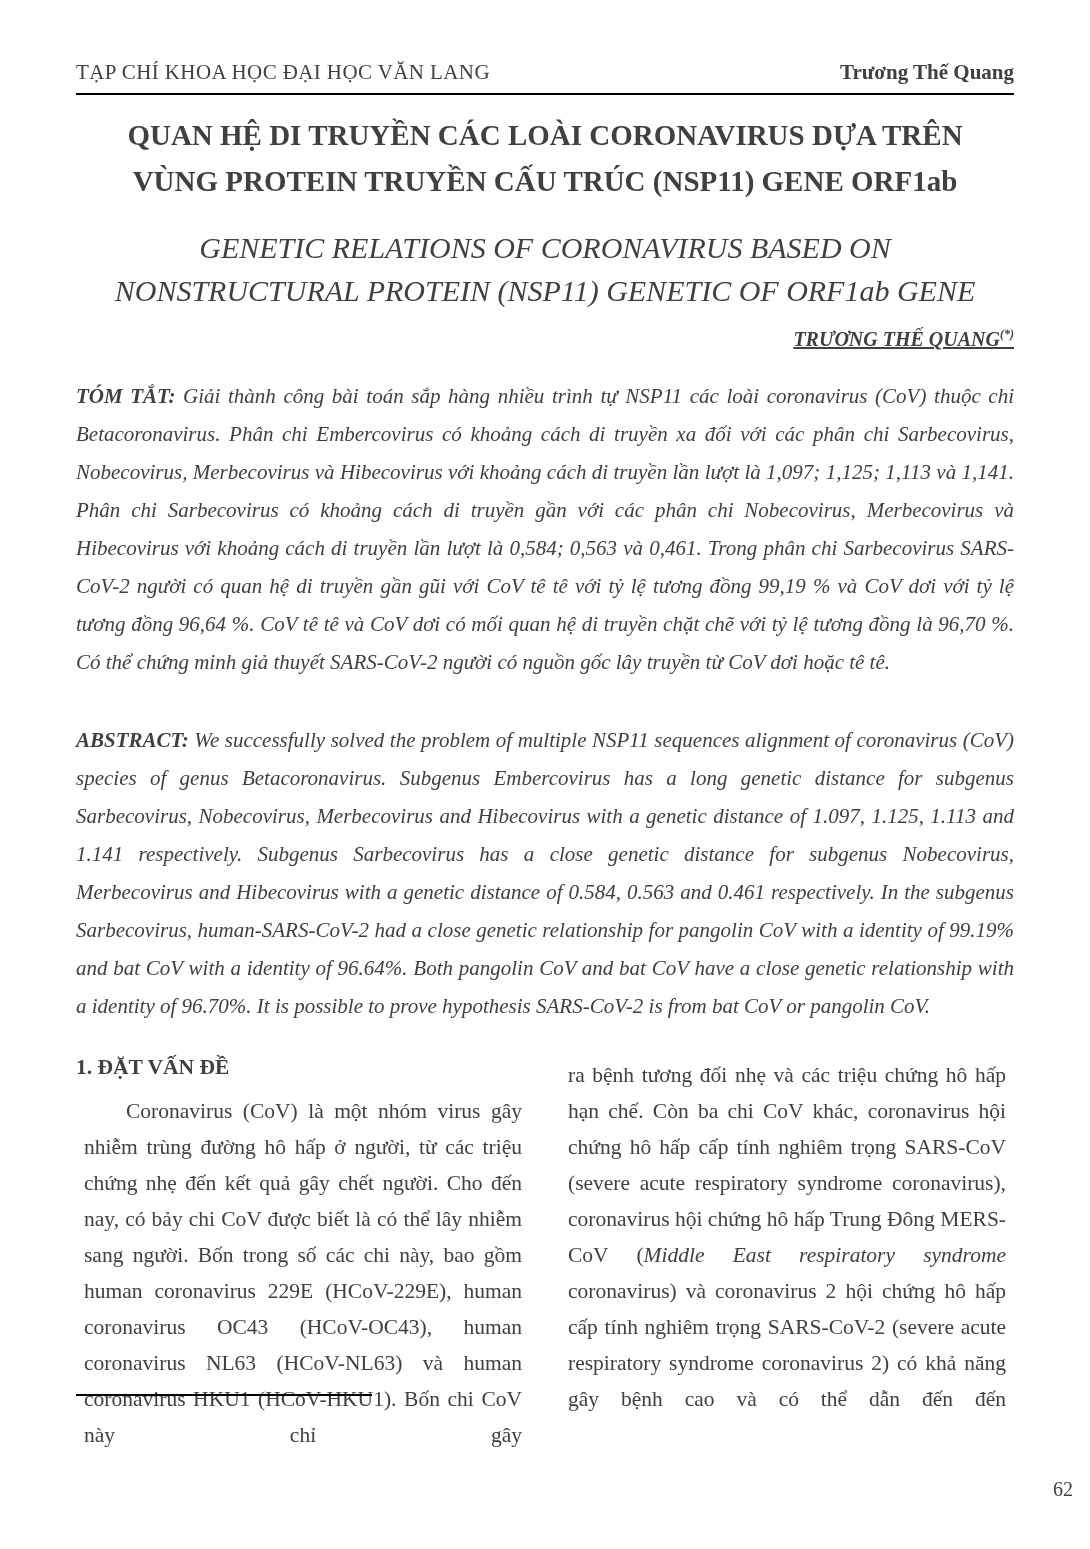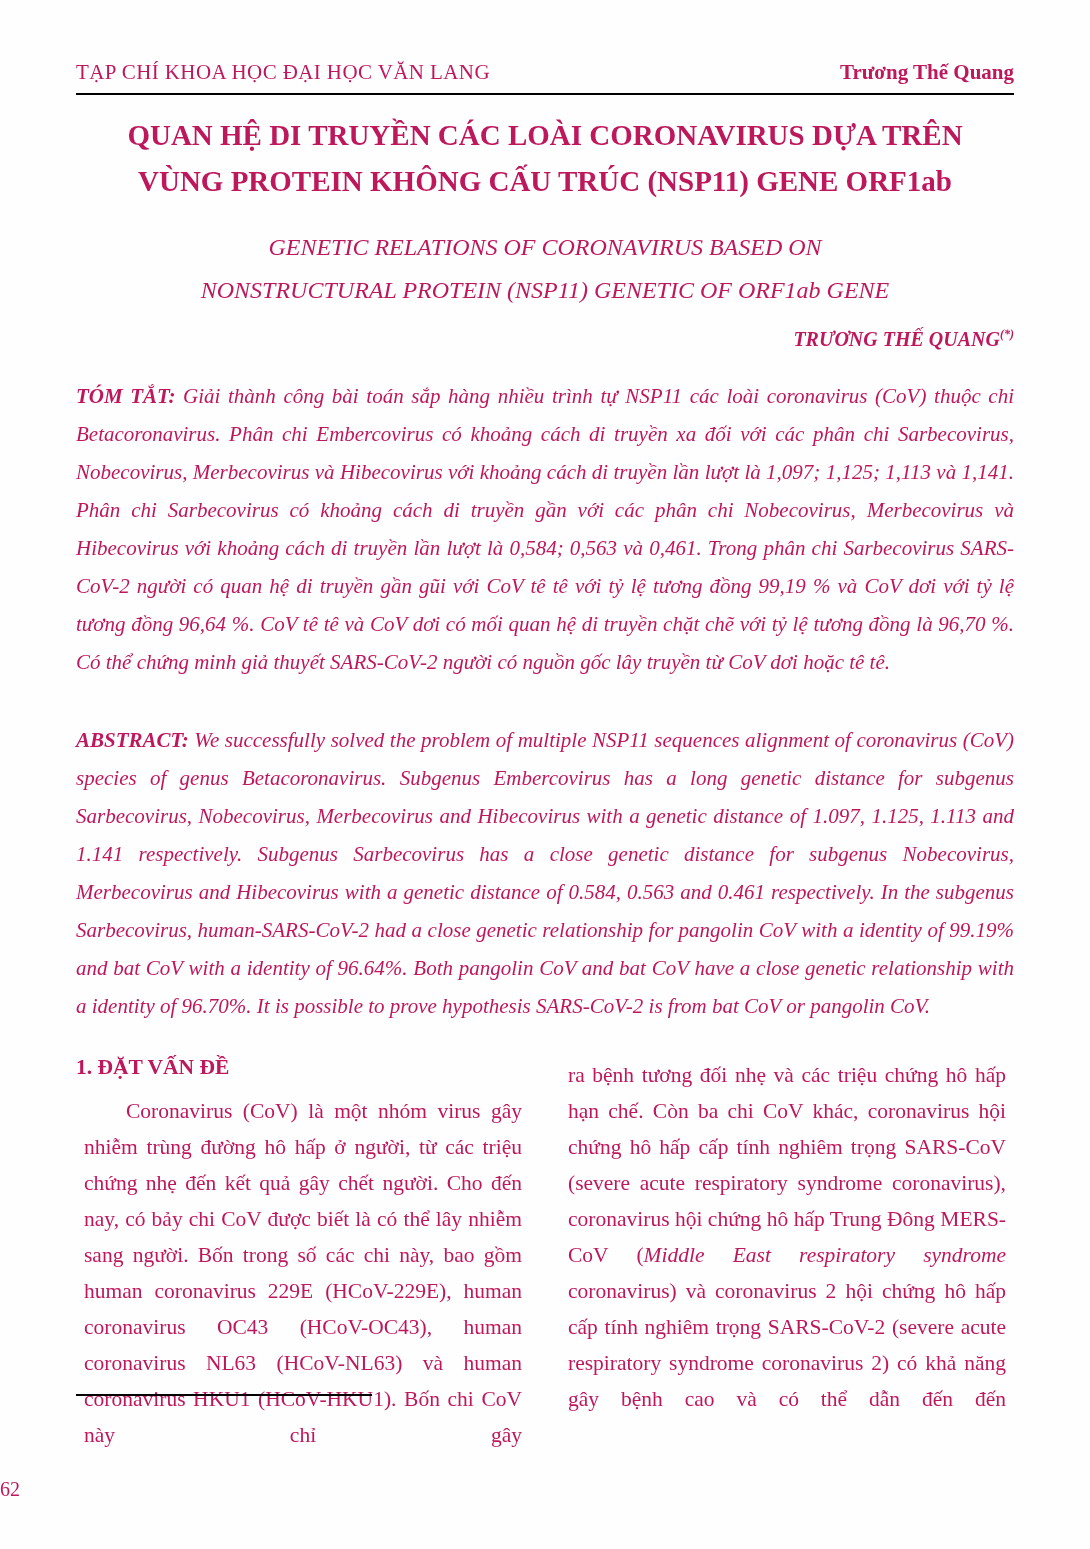--- a/index.html
+++ b/index.html
@@ -2,21 +2,21 @@
 <html lang="vi"><head>
 <meta charset="utf-8">
 <style>
   html, body { margin: 0; padding: 0; background: #ffffff; }
   .page {
     position: relative;
     width: 1090px;
     height: 1549px;
     margin: 0;
     background: #fefefe;
-    color: #be185d;
+    color: #404040;
     font-family: "Liberation Serif", "DejaVu Serif", serif;
     box-sizing: border-box;
     padding: 0 76px;
     overflow: hidden;
   }
   
   .header {
     display: flex;
     justify-content: space-between;
     align-items: flex-end;
@@ -34,33 +34,34 @@
     margin: 17px 0 0 0;
     text-align: center;
     font-size: 29px;
     font-weight: bold;
     line-height: 46px;
   }
   .title-vi span { display: block; }
   .title-en {
     margin: 22px 0 0 0;
     text-align: center;
-    font-size: 24px;
+    font-size: 30px;
     font-style: italic;
     font-weight: normal;
     line-height: 43px;
   }
   .title-en span { display: block; }
 
   .byline {
     margin-top: 15px;
     text-align: right;
     font-size: 20px;
     font-weight: bold;
     font-style: italic;
+    text-decoration: underline;
   }
   .byline sup { font-size: 12px; vertical-align: super; }
 
   
   .abstract {
     margin: 0;
     font-size: 21px;
     font-style: italic;
     line-height: 38px;
     text-align: justify;
@@ -108,39 +109,39 @@
     top: 1406px;
     width: 938px;
     font-size: 19.5px;
     line-height: 28px;
   }
   .footnote sup { font-size: 12px; vertical-align: super; }
   .footnote .contact { font-style: italic; }
   .pageno {
     position: absolute;
     left: 0;
-    right: 0;
+    right: 17px;
     top: 1478px;
-    text-align: left;
+    text-align: right;
     font-size: 20px;
   }
 </style>
 </head>
 <body>
 
 <div class="page">
 
   <div class="header">
     <span class="journal">TẠP CHÍ KHOA HỌC ĐẠI HỌC VĂN LANG</span>
     <span class="running-author">Trương Thế Quang</span>
   </div>
 
   <h1 class="title-vi">
     <span>QUAN HỆ DI TRUYỀN CÁC LOÀI CORONAVIRUS DỰA TRÊN</span>
-    <span>VÙNG PROTEIN KHÔNG CẤU TRÚC (NSP11) GENE ORF1ab</span>
+    <span>VÙNG PROTEIN TRUYỀN CẤU TRÚC (NSP11) GENE ORF1ab</span>
   </h1>
 
   <h2 class="title-en">
     <span>GENETIC RELATIONS OF CORONAVIRUS BASED ON</span>
     <span>NONSTRUCTURAL PROTEIN (NSP11) GENETIC OF ORF1ab GENE</span>
   </h2>
 
   <div class="byline">
     <span>TRƯƠNG THẾ QUANG</span><sup>(*)</sup>
   </div>

